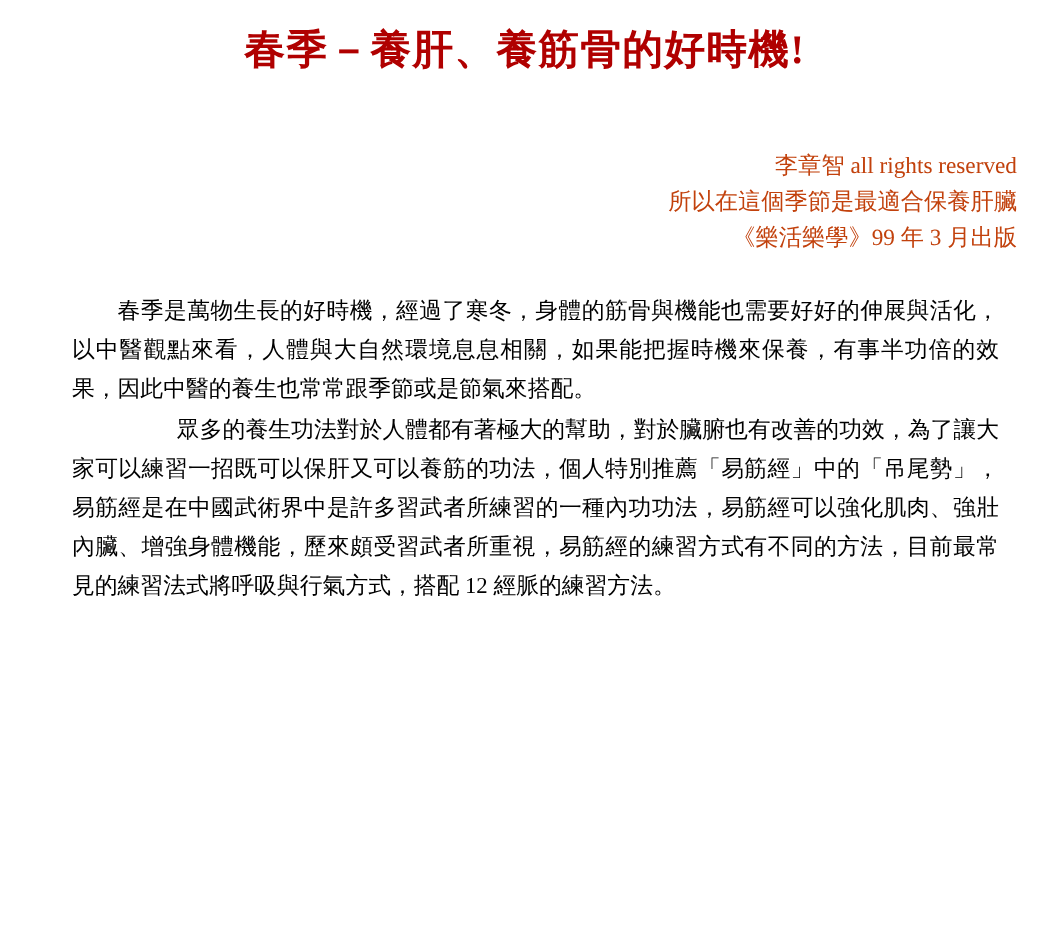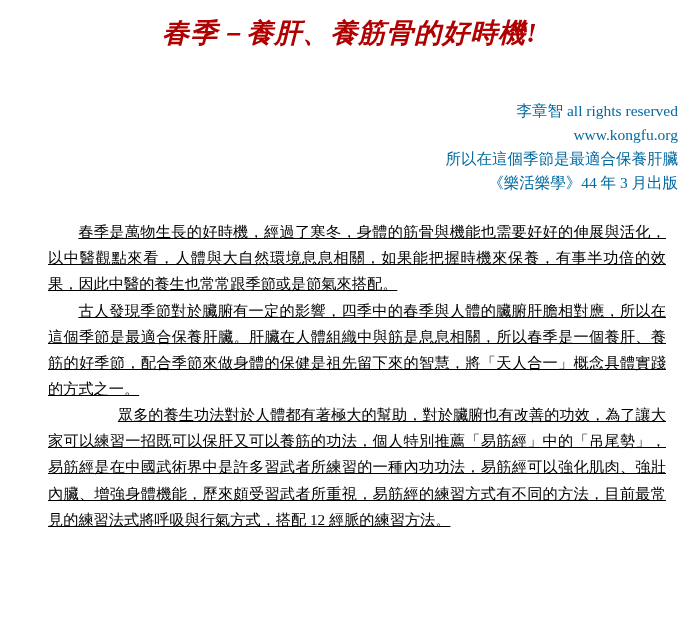--- a/index.html
+++ b/index.html
@@ -24,64 +24,60 @@
   .title {
     text-align: center;
     color: #b00000;
     font-size: 27px;
     font-weight: bold;
     letter-spacing: 1px;
     margin-top: 16px;
     margin-bottom: 0;
     line-height: 1.3;
     font-family: "Liberation Serif", "DejaVu Serif", serif;
-    font-style: italic;
   }
   .byline {
     margin-top: 48px;
     text-align: right;
-    color: #0369a1;
+    color: #c2410c;
     font-size: 15.5px;
     line-height: 1.55;
     padding-right: 8px;
   }
   .byline div {
     white-space: nowrap;
   }
   .body {
     margin-top: 24px;
     font-size: 15.2px;
     line-height: 1.72;
     text-align: justify;
     color: #000000;
     padding-left: 34px;
     padding-right: 20px;
   }
   .body p {
     margin: 0 0 0 0;
     text-indent: 2em;
-    text-decoration: underline;
   }
   .body p.extra-indent {
     text-indent: 4.6em;
   }
 </style>
 </head>
 <body>
 
 <div class="page">
 
   <h1 class="title">春季－養肝、養筋骨的好時機!</h1>
 
   <div class="byline">
     <div>李章智 all rights reserved</div>
-    <div>www.kongfu.org</div>
     <div>所以在這個季節是最適合保養肝臟</div>
-    <div>《樂活樂學》44 年 3 月出版</div>
+    <div>《樂活樂學》99 年 3 月出版</div>
   </div>
 
   <div class="body">
     <p>春季是萬物生長的好時機，經過了寒冬，身體的筋骨與機能也需要好好的伸展與活化，以中醫觀點來看，人體與大自然環境息息相關，如果能把握時機來保養，有事半功倍的效果，因此中醫的養生也常常跟季節或是節氣來搭配。</p>
-    <p>古人發現季節對於臟腑有一定的影響，四季中的春季與人體的臟腑肝膽相對應，所以在這個季節是最適合保養肝臟。肝臟在人體組織中與筋是息息相關，所以春季是一個養肝、養筋的好季節，配合季節來做身體的保健是祖先留下來的智慧，將「天人合一」概念具體實踐的方式之一。</p>
     <p class="extra-indent">眾多的養生功法對於人體都有著極大的幫助，對於臟腑也有改善的功效，為了讓大家可以練習一招既可以保肝又可以養筋的功法，個人特別推薦「易筋經」中的「吊尾勢」，易筋經是在中國武術界中是許多習武者所練習的一種內功功法，易筋經可以強化肌肉、強壯內臟、增強身體機能，歷來頗受習武者所重視，易筋經的練習方式有不同的方法，目前最常見的練習法式將呼吸與行氣方式，搭配 12 經脈的練習方法。</p>
   </div>
 
 </div>
 
 </body></html>

